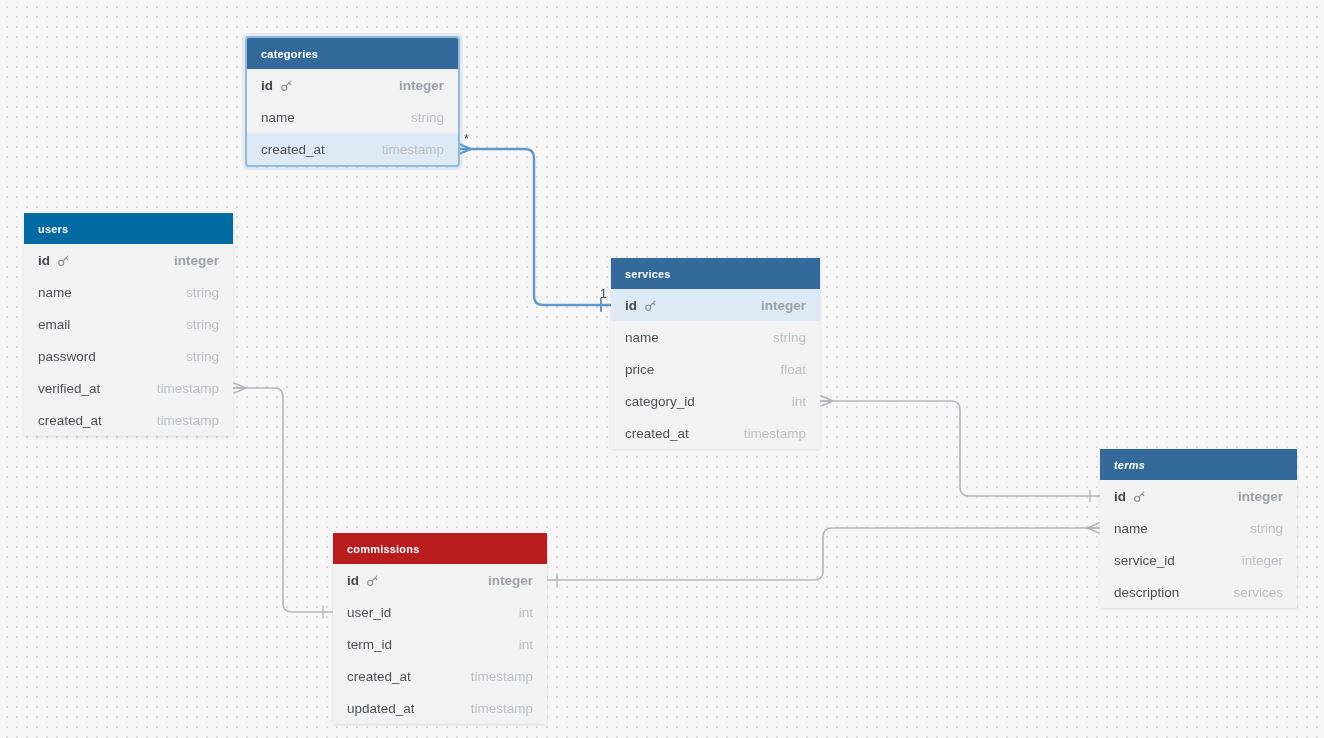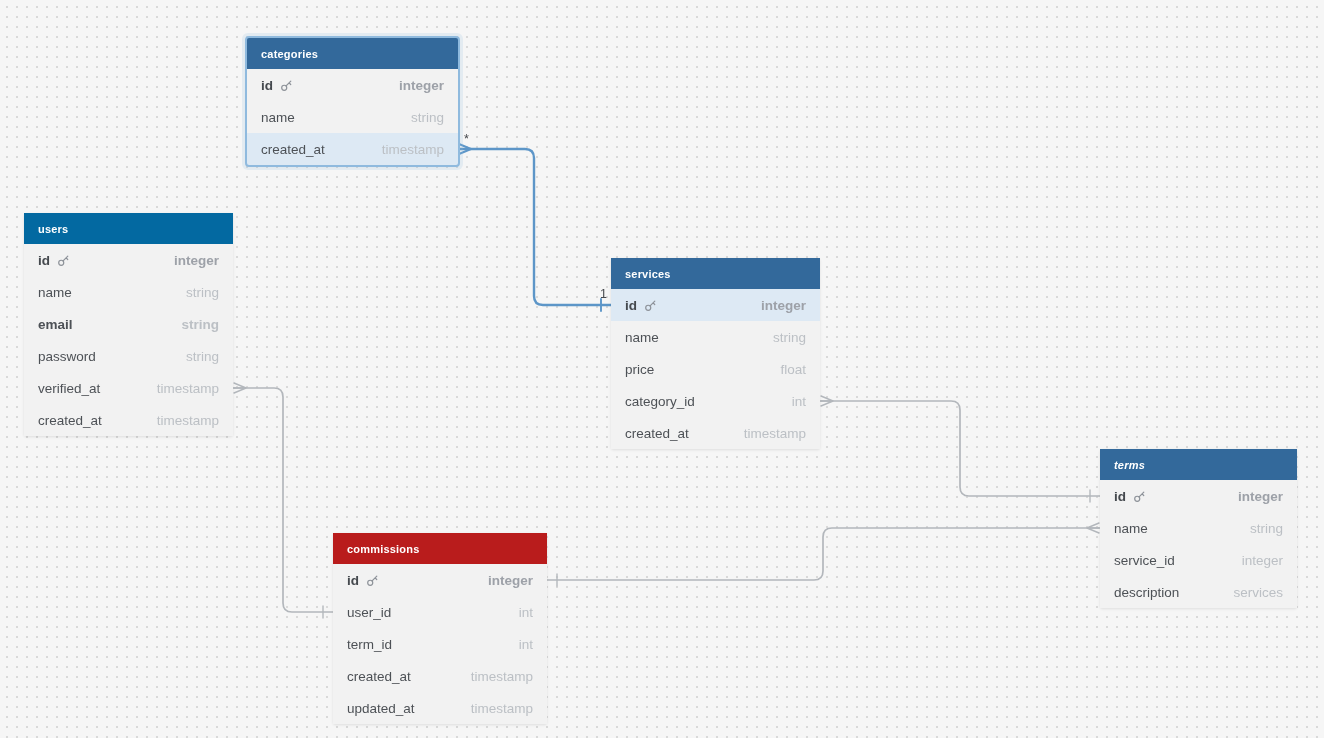--- a/index.html
+++ b/index.html
@@ -103,21 +103,21 @@
             </svg></span>
         </span>
         <span class="ftype">integer</span>
       </div>
       <div class="tbl-row" style="background: rgb(242, 242, 242);">
         <span class="fname">
           <span class="nm">name</span>
         </span>
         <span class="ftype">string</span>
       </div>
-      <div class="tbl-row" style="background: rgb(242, 242, 242); font-weight: bold;">
+      <div class="tbl-row" style="background: rgb(242, 242, 242);">
         <span class="fname">
           <span class="nm">email</span>
         </span>
         <span class="ftype">string</span>
       </div>
       <div class="tbl-row" style="background: rgb(242, 242, 242); gap: 40px;">
         <span class="fname">
           <span class="nm">password</span>
         </span>
         <span class="ftype">string</span>

